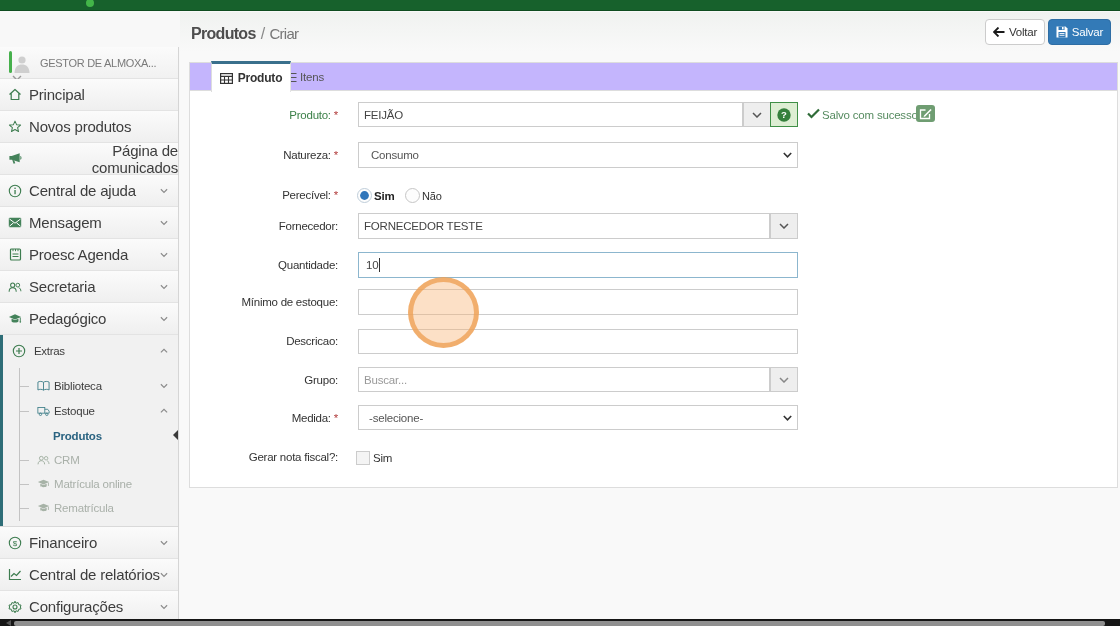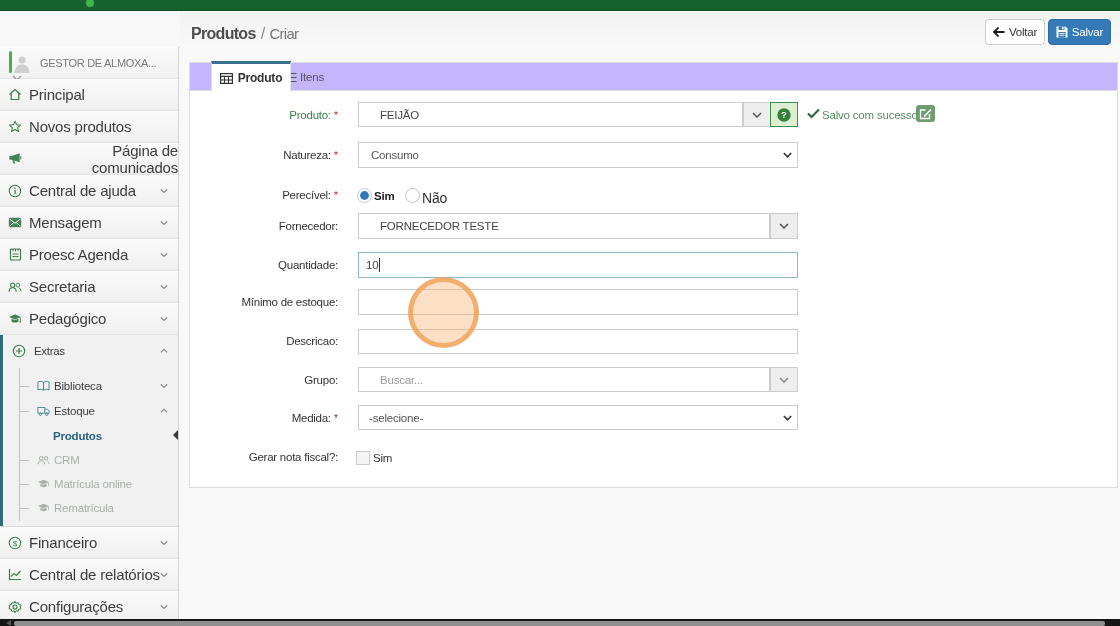--- a/index.html
+++ b/index.html
@@ -46,21 +46,21 @@
 
 #card { position:absolute; left:9px; top:50px; width:929px; height:426px; background:#fff; border:1px solid #ddd; }
 #cardhead { position:absolute; left:0; top:0; width:927px; height:28px; background:#c4b5fd; border-bottom:1px solid #ddd; }
 #tab1 { position:absolute; left:-1px; top:-2px; width:80px; height:31px; background:#fff; border-top:3px solid #3a708c; border-right:1px solid #e4e4e4; border-left:1px solid #ddd; display:flex; align-items:center; justify-content:center; font-size:12px; letter-spacing:-0.2px; font-weight:bold; color:#333;margin-left:22px; }
 #tab2 { position:absolute; left:78px; top:0; width:72px; height:28px; display:flex; align-items:center; justify-content:center; font-size:11.5px; letter-spacing:-0.2px; color:#555; }
 
 
 .lbl { position:absolute; left:-12px; width:160px; text-align:right; font-size:11.5px; letter-spacing:-0.25px; color:#333; }
 .lbl em { color:#b23f3f; font-style:normal; }
 .lbl.green { color:#3c8049; }
-.inp { position:absolute; left:168px; background:#fff; border:1px solid #ccc; border-radius:0; font-size:11.5px; letter-spacing:-0.2px; color:#444; display:flex; align-items:center; padding-left:21px; }
+.inp { position:absolute; left:168px; background:#fff; border:1px solid #ccc; border-radius:0; font-size:11.5px; letter-spacing:-0.2px; color:#444; display:flex; align-items:center; padding-left:5px; }
 .addon { position:absolute; background:#eee; border:1px solid #ccc; display:flex; align-items:center; justify-content:center; }
 .selcaret { position:absolute; right:5px; top:50%; margin-top:-3px; }
 #form { position:absolute; left:0; top:0; width:927px; height:424px; }
 </style>
 </head>
 <body>
 <div id="stage">
   <div id="topbar">
       <div id="topdot"></div>
     </div>
@@ -346,21 +346,21 @@
               <path d="M0.8 1 L4.5 4.8 L8.2 1" fill="none" stroke="#333" stroke-width="1.6"></path>
             </svg></div>
 
         <div class="lbl" style="top:126px;">Perecível: <em>*</em></div>
         <svg style="position:absolute;left:167px;top:125px;" width="15" height="15" viewBox="0 0 15 15">
             <circle cx="7.5" cy="7.5" r="7" fill="#fdfdfd" stroke="#bfcdd9" stroke-width="1"></circle>
             <circle cx="7.5" cy="7.5" r="4.4" fill="#3176ba"></circle>
           </svg>
         <div style="position:absolute;left:184px;top:127px;font-size:11.5px;letter-spacing:-0.2px;font-weight:bold;color:#222;">Sim</div>
         <div style="position:absolute;left:215px;top:125px;width:15px;height:15px;border-radius:50%;background:#fdfdfd;border:1px solid #c6c6c6;"></div>
-        <div style="position:absolute;left:232px;top:127px;font-size:14px;letter-spacing:-0.2px;color:#333;">Não</div>
+        <div style="position:absolute;left:232px;top:127px;font-size:11px;letter-spacing:-0.2px;color:#333;">Não</div>
 
         <div class="lbl" style="top:157px;">Fornecedor:</div>
         <div class="inp" style="top:150px; width:412px; height:26px;">FORNECEDOR TESTE</div>
         <div class="addon" style="left:580px; top:150px; width:28px; height:26px;">
             <svg width="10" height="6" viewBox="0 0 10 6">
               <path d="M1 1 L5 5 L9 1" fill="none" stroke="#555" stroke-width="1.5"></path>
             </svg>
           </div>
 
         <div class="lbl" style="top:196px;padding-left:40px;">Quantidade:</div>

